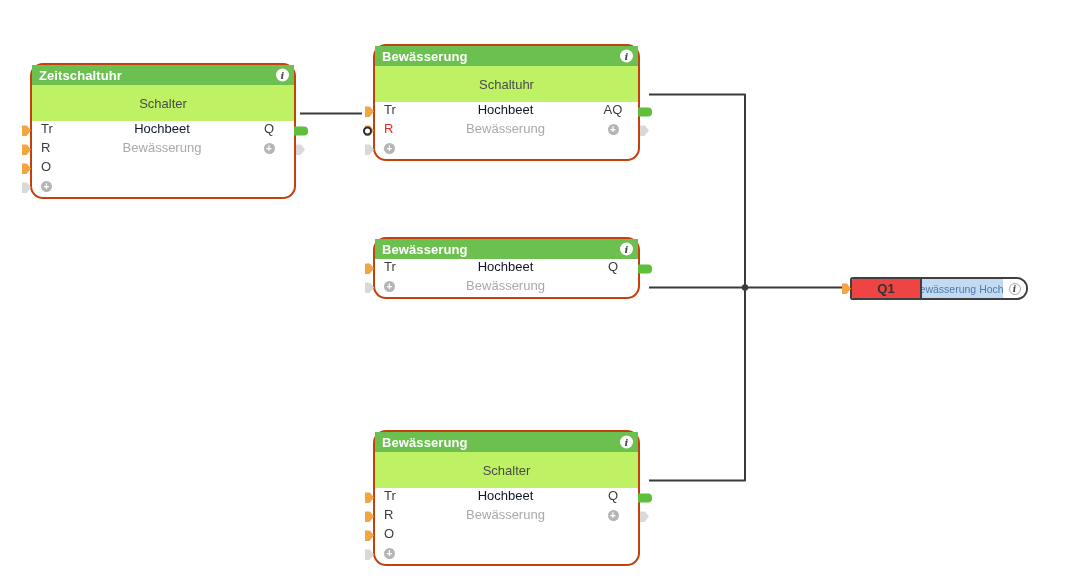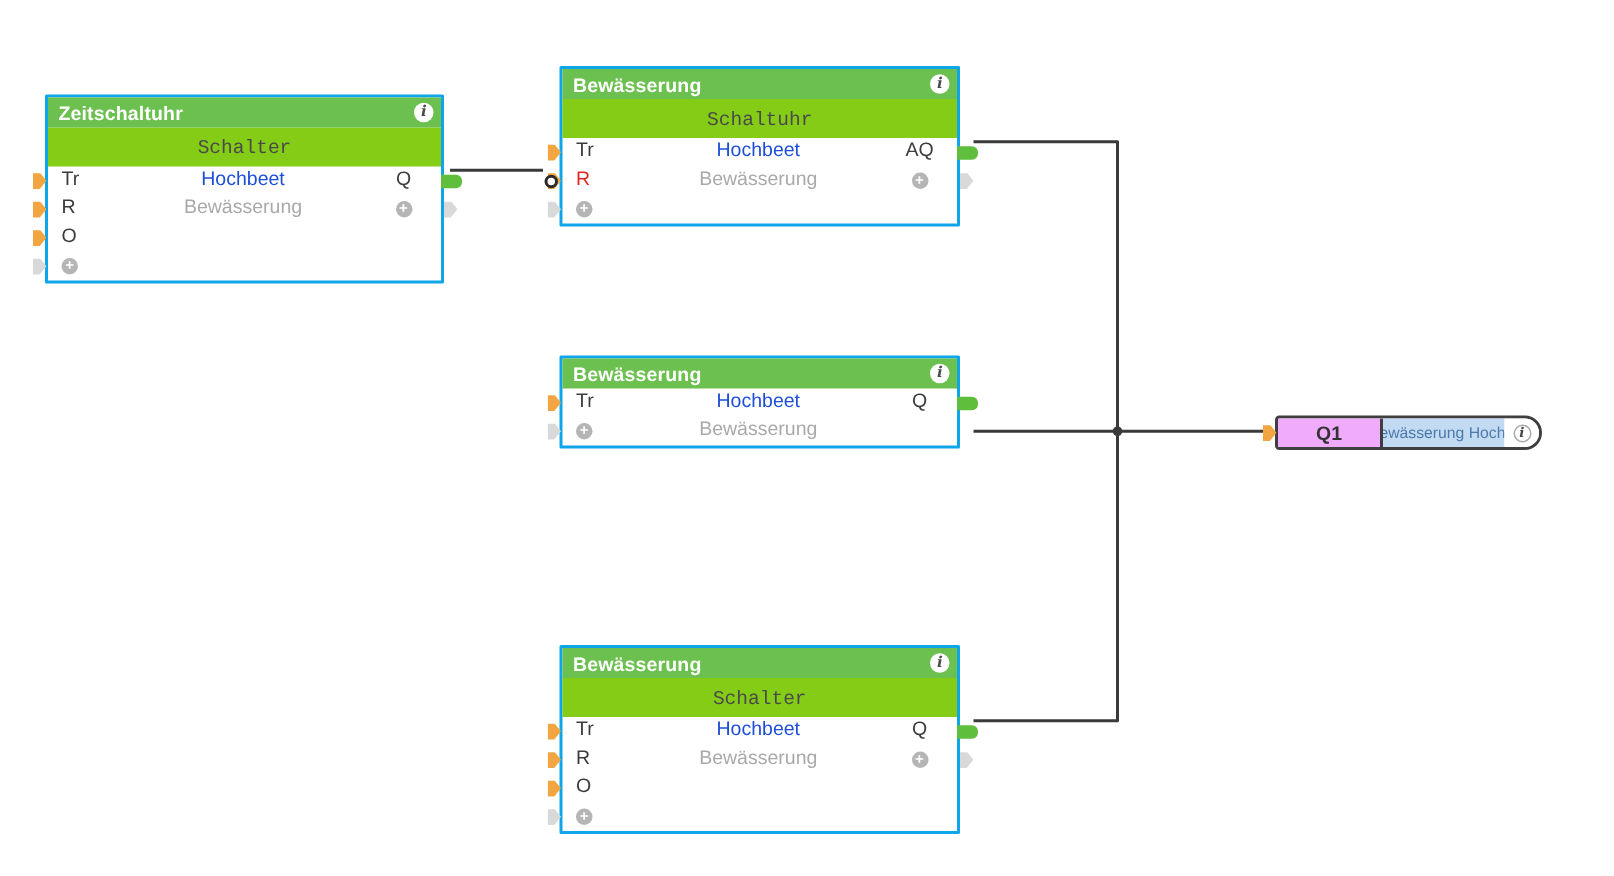--- a/index.html
+++ b/index.html
@@ -1,34 +1,34 @@
 <!DOCTYPE html>
 <html><head>
 <meta charset="utf-8">
 <style>
   html,body{margin:0;padding:0;background:#fff;}
   .canvas{position:relative;width:1076px;height:584px;background:#ffffff;overflow:hidden;
           font-family:"Liberation Sans",sans-serif;}
   .wires{position:absolute;left:0;top:0;width:1076px;height:584px;}
 
   
-  .fblock{position:absolute;border:2px solid #0ea5e9;border-radius:1px;background:#fff;
+  .fblock{position:absolute;border:2px solid #c2410c;border-radius:13px;background:#fff;
           box-sizing:border-box;}
   .fb-header{height:20px;background:#6CC04F;display:flex;align-items:center;position:relative;}
   .fb-title{color:#ffffff;font-weight:bold;font-size:13px;padding-left:7px;letter-spacing:.1px;}
   .info-icon{position:absolute;right:5px;top:50%;transform:translateY(-50%);
              width:13px;height:13px;border-radius:50%;background:#ffffff;color:#4a4a4a;
              font:italic bold 10px "DejaVu Serif",serif;
              display:flex;align-items:center;justify-content:center;}
-  .fb-subtitle{height:26px;background:#84cc16;color:#4a4a4a;font-size:13px;
-               display:flex;align-items:center;justify-content:center;font-family:Liberation Mono, monospace;}
+  .fb-subtitle{height:36px;background:#bef264;color:#4a4a4a;font-size:13px;
+               display:flex;align-items:center;justify-content:center;}
   .fb-row{height:19px;display:flex;position:relative;padding:0 9px;}
   .col-left{width:30px;font-size:13px;color:#3C3C3C;flex:none;}
   .col-center{flex:1;text-align:center;font-size:13px;}
-  .center-dark{color:#1d4ed8;}
+  .center-dark{color:#0f172a;}
   .center-light{color:#A9A9A9;}
   .col-right{width:32px;text-align:center;font-size:13px;color:#3C3C3C;flex:none;}
   .red{color:#E02A20;}
 
   
   .tab{position:absolute;width:9px;height:11px;top:50%;transform:translateY(-50%);
        clip-path:polygon(0 0,50% 0,100% 50%,50% 100%,0 100%);}
   .tab.in{left:-10px;}
   .tab.out{right:-11px;}
   .tab.orange{background:#F2A540;}
@@ -39,21 +39,21 @@
         font-size:10px;font-weight:bold;line-height:11px;text-align:center;display:inline-block;}
   .ring{position:absolute;left:-12px;top:50%;transform:translateY(-50%);
         width:5px;height:5px;border:2px solid #2b2b2b;border-radius:50%;background:#fff;z-index:2;}
 
   
   .qblock{position:absolute;left:850px;top:277px;width:178px;height:23px;
           border:2px solid #3f3f3f;border-radius:3px 12px 12px 3px;background:#fff;
           box-sizing:border-box;display:flex;align-items:stretch;}
   .q-name{width:68px;border-right:2px solid #3f3f3f;display:flex;align-items:center;
           justify-content:center;font-size:13px;font-weight:bold;color:#333333;
-          background:#f0abfc;border-radius:1px 0 0 1px;}
+          background:#ef4444;border-radius:1px 0 0 1px;}
   .q-desc{flex:1;background:#C2DBF2;color:#4E79AC;font-size:10.5px;display:flex;
           align-items:center;justify-content:center;white-space:nowrap;overflow:hidden;}
   .q-cap{width:23px;display:flex;align-items:center;justify-content:center;background:#fff;
          border-radius:0 10px 10px 0;}
   .info-icon-sm{width:12px;height:12px;border-radius:50%;border:1px solid #aaaaaa;
                 background:#fff;color:#444444;font:italic bold 9px "DejaVu Serif",serif;
                 display:flex;align-items:center;justify-content:center;box-sizing:border-box;}
 </style>
 </head>
 <body>

